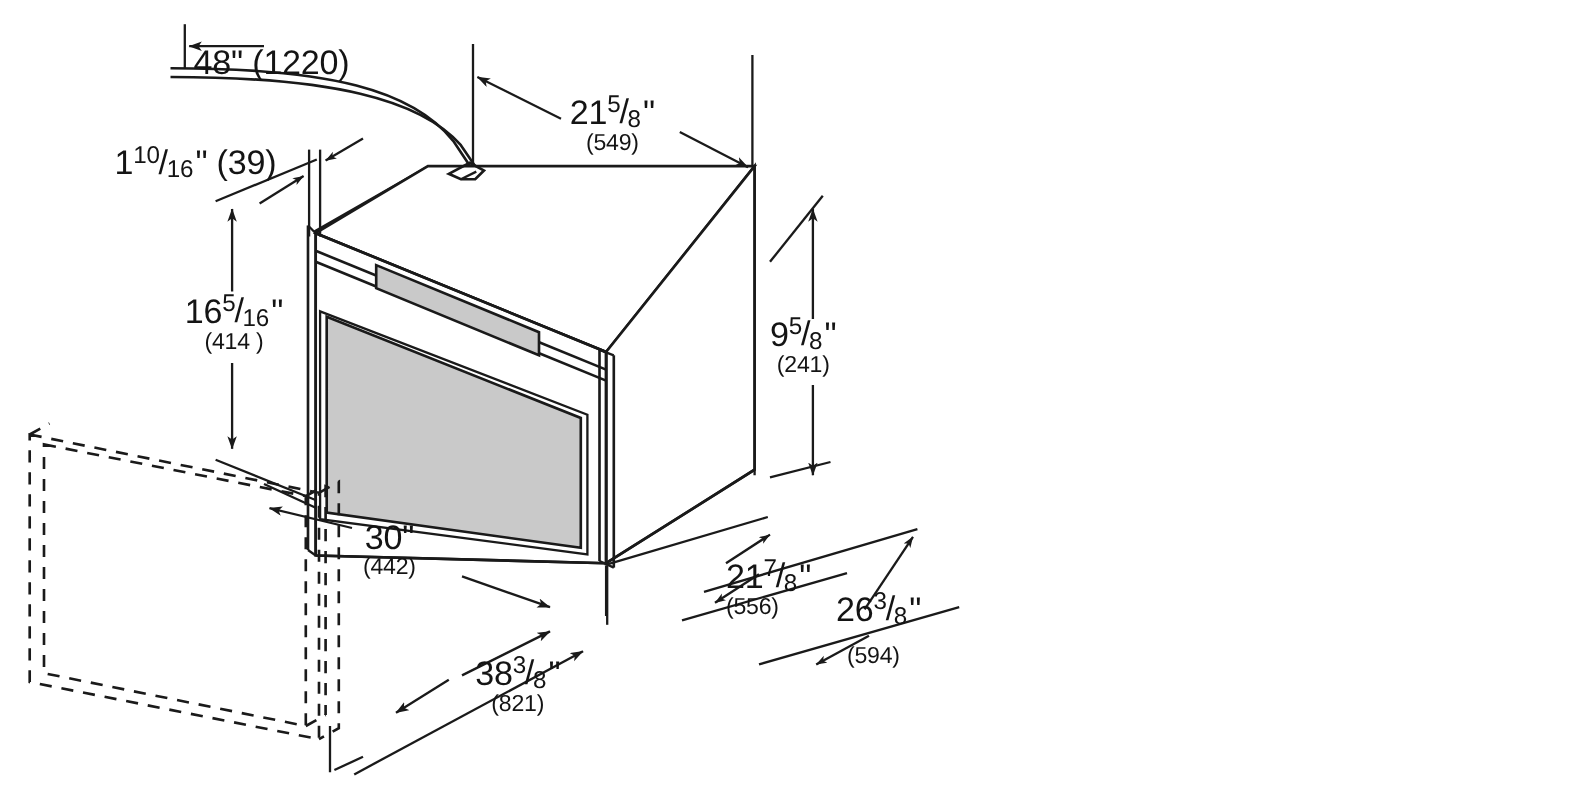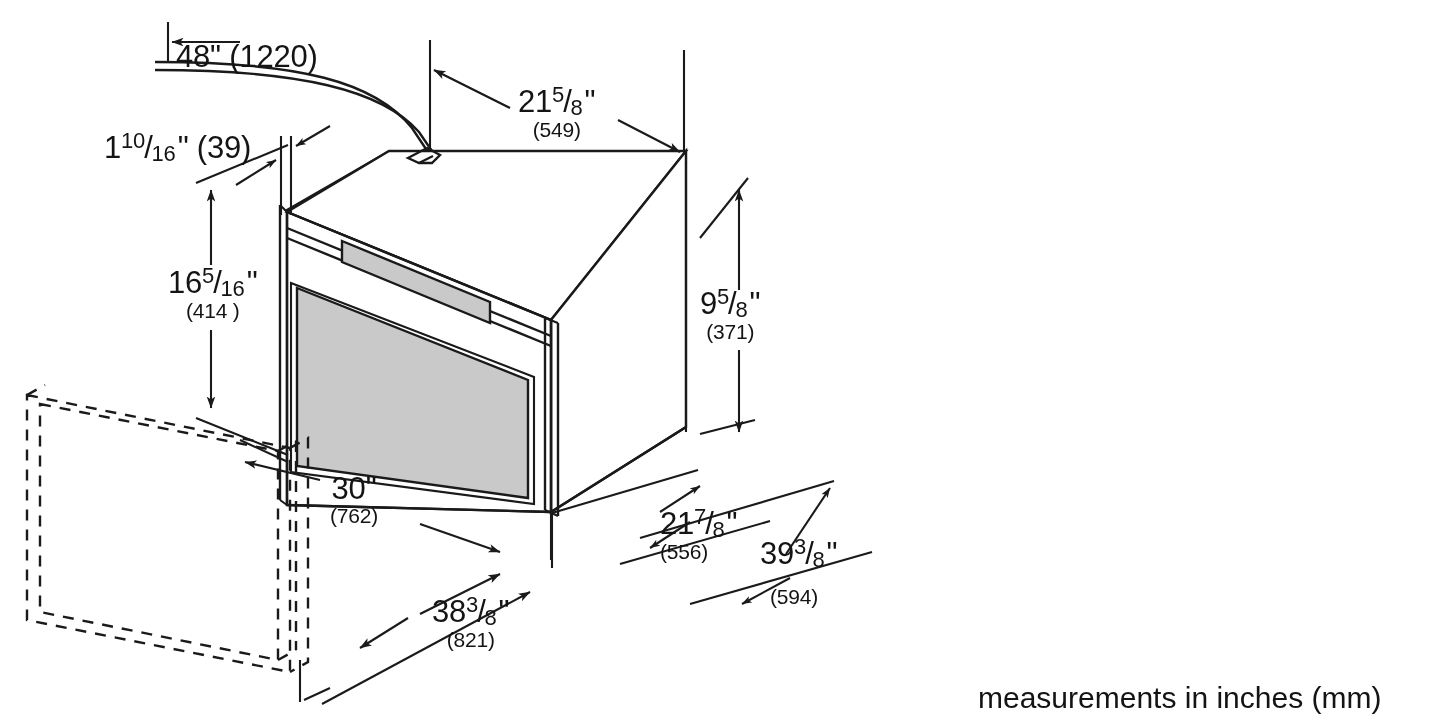--- a/index.html
+++ b/index.html
@@ -225,38 +225,37 @@
     <span class="mm">(549)</span>
   </div>
 
   <div class="dimlabel" style="left:168px; top:263px; text-align:center;">
     <span class="whole">16</span><span class="frac"><span class="num">5</span><span class="sl">/</span><span class="den">16</span></span><span class="whole">"</span>
     <span class="mm">(414 )</span>
   </div>
 
   <div class="dimlabel" style="left:700px; top:284px; text-align:center;">
     <span class="whole">9</span><span class="frac"><span class="num">5</span><span class="sl">/</span><span class="den">8</span></span><span class="whole">"</span>
-    <span class="mm">(371)</span>
+    <span class="mm">(241)</span>
   </div>
 
   <div class="dimlabel" style="left:330px; top:472px; text-align:center;">
     <span class="whole">30"</span>
-    <span class="mm">(762)</span>
+    <span class="mm">(442)</span>
   </div>
 
   <div class="dimlabel" style="left:660px; top:504px;">
     <span class="whole">21</span><span class="frac"><span class="num">7</span><span class="sl">/</span><span class="den">8</span></span><span class="whole">"</span>
     <span class="mm">(556)</span>
   </div>
 
   <div class="dimlabel" style="left:760px; top:534px;">
-    <span class="whole">39</span><span class="frac"><span class="num">3</span><span class="sl">/</span><span class="den">8</span></span><span class="whole">"</span>
+    <span class="whole">26</span><span class="frac"><span class="num">3</span><span class="sl">/</span><span class="den">8</span></span><span class="whole">"</span>
     <span class="mm" style="margin-left:10px;margin-top:15px;">(594)</span>
   </div>
 
   <div class="dimlabel" style="left:432px; top:592px; text-align:center;">
     <span class="whole">38</span><span class="frac"><span class="num">3</span><span class="sl">/</span><span class="den">8</span></span><span class="whole">"</span>
     <span class="mm">(821)</span>
   </div>
 
-  <div class="caption" style="left:978px; top:681px;">measurements in inches (mm)</div>
 
 </div>
 
 </body></html>

